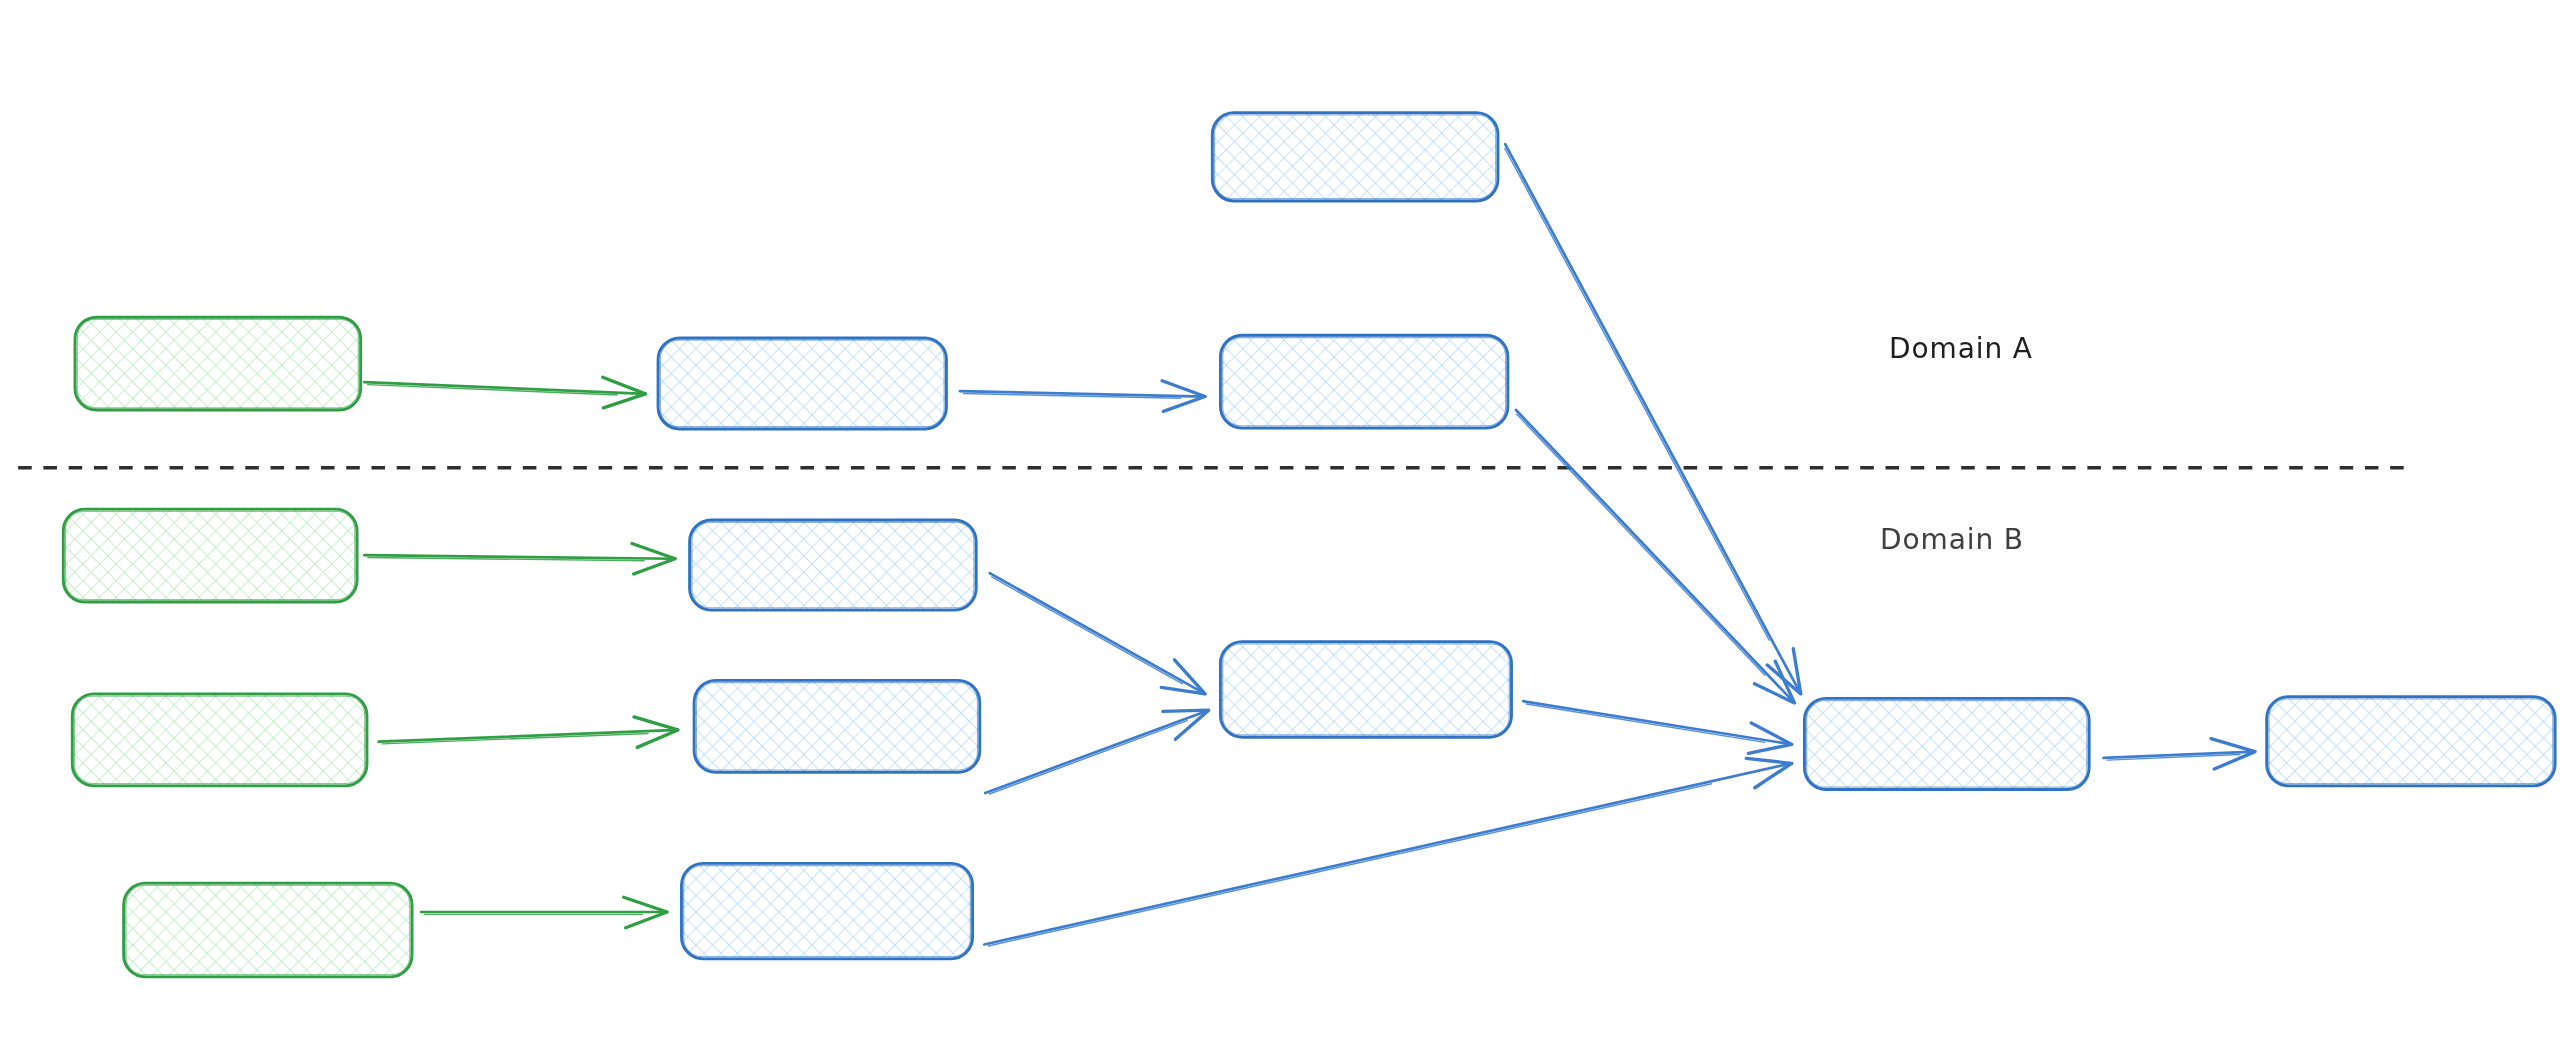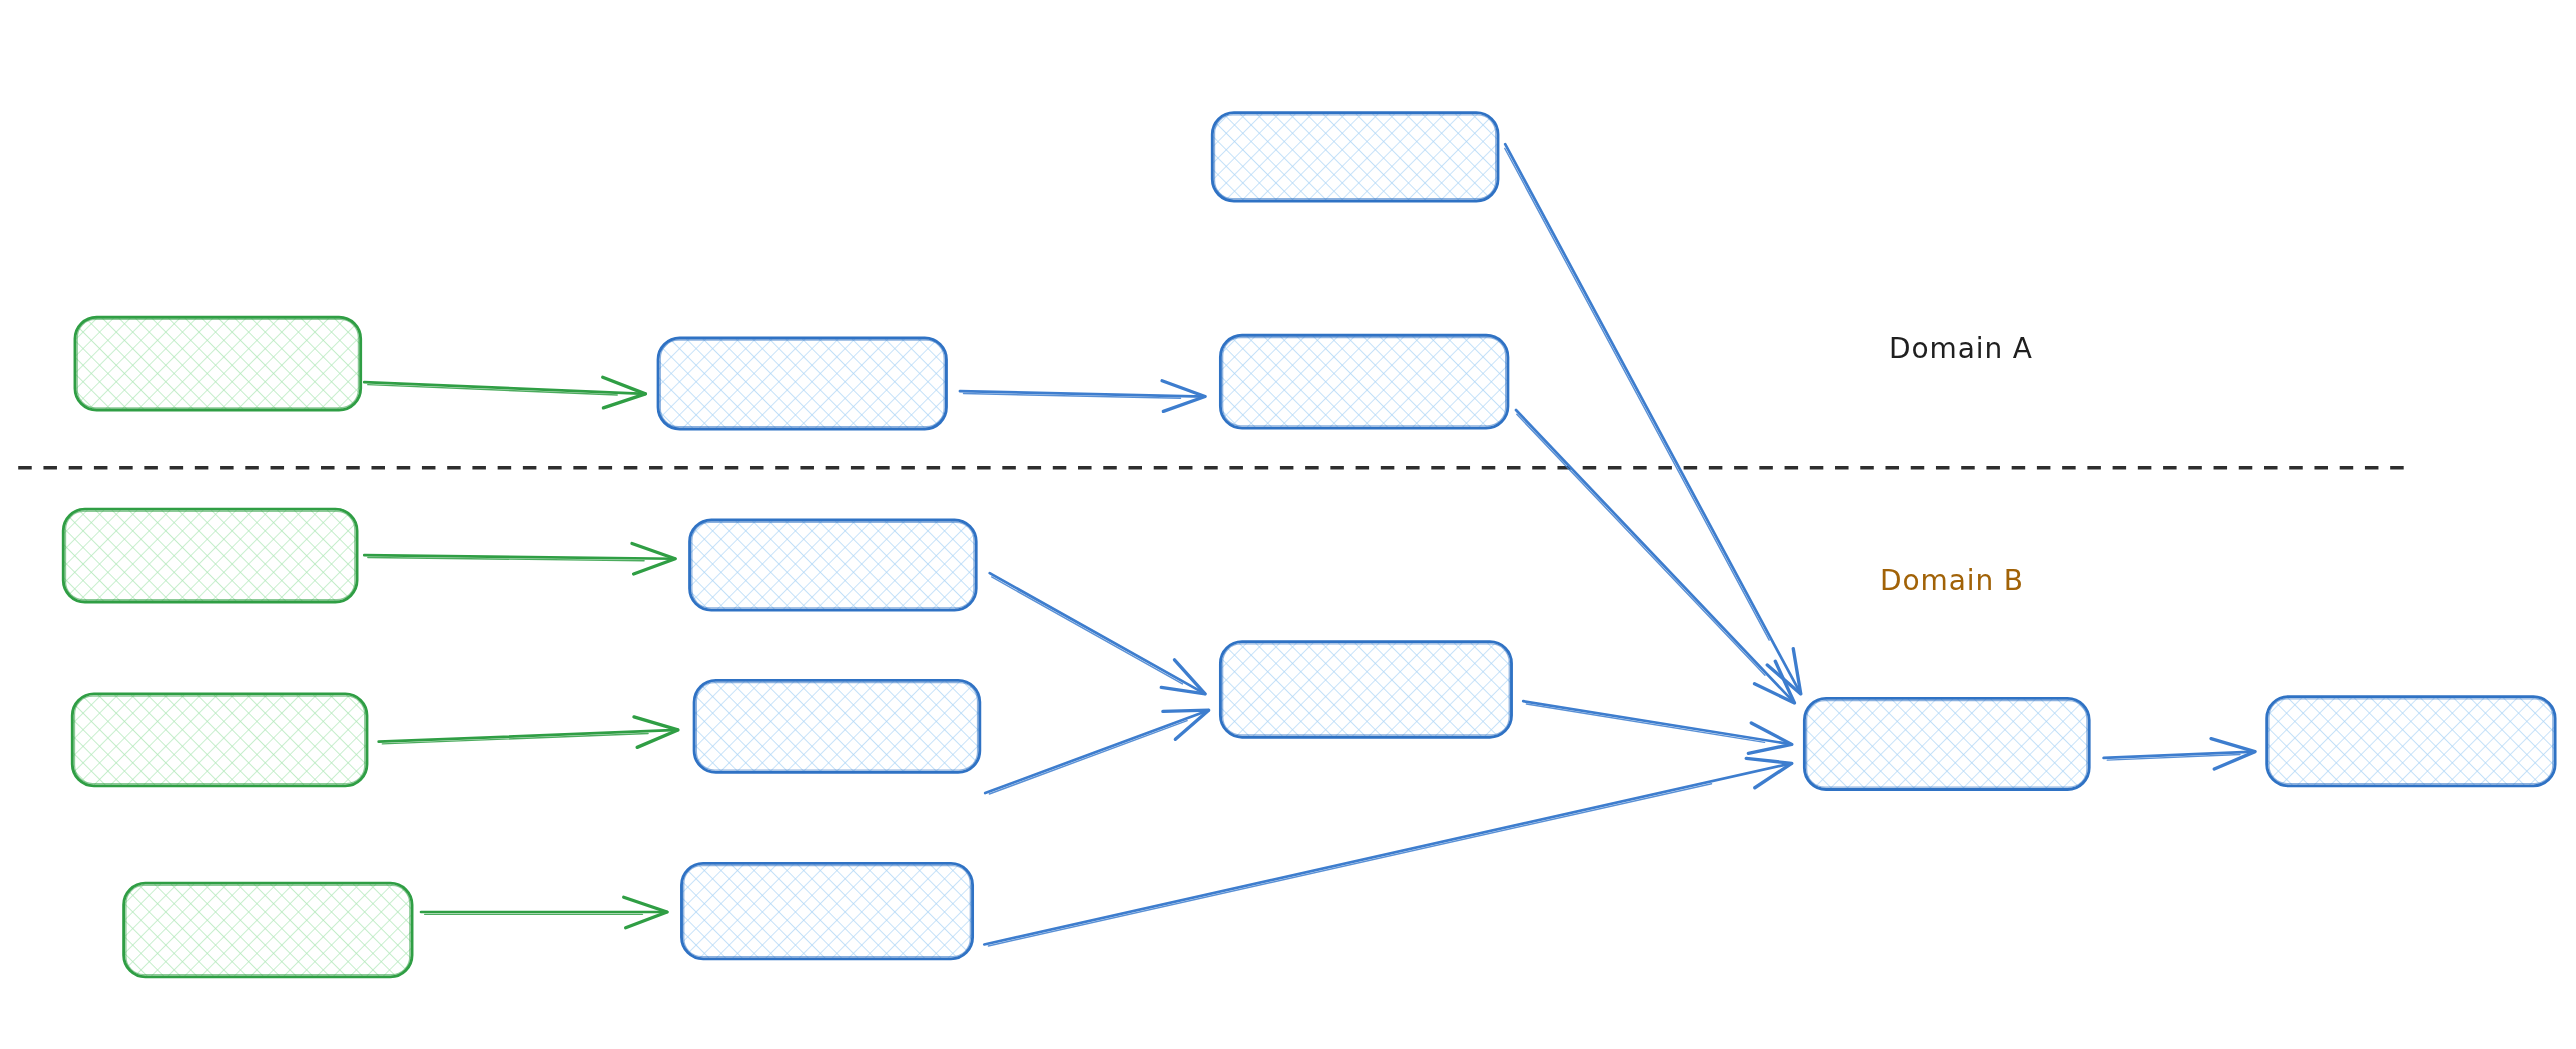--- a/index.html
+++ b/index.html
@@ -144,15 +144,15 @@
       <g>
         <rect x="2002" y="775" width="316" height="101" rx="24" ry="24" fill="url(#hatch-blue)" stroke="#2f72c4" stroke-width="3.2"></rect>
         <rect x="2004.5" y="777.5" width="311" height="96" rx="20" ry="20" fill="none" stroke="#2f72c4" stroke-width="1.4" opacity="0.55"></rect>
       </g>
       <g>
         <rect x="2515" y="773" width="320" height="99" rx="24" ry="24" fill="url(#hatch-blue)" stroke="#2f72c4" stroke-width="3.2"></rect>
         <rect x="2517.5" y="775.5" width="315" height="94" rx="20" ry="20" fill="none" stroke="#2f72c4" stroke-width="1.4" opacity="0.55"></rect>
       </g>
     </svg>
   <div class="domain-label" id="label-a" style="left: 1889px; top: 332px; color: rgb(31, 31, 31);">Domain A</div>
-  <div class="domain-label" id="label-b" style="left: 1880px; top: 564px; color: #a16207;">Domain B</div>
+  <div class="domain-label" id="label-b" style="left: 1880px; top: 523px; color: #404040;">Domain B</div>
 </div>
 
 
 </body></html>

